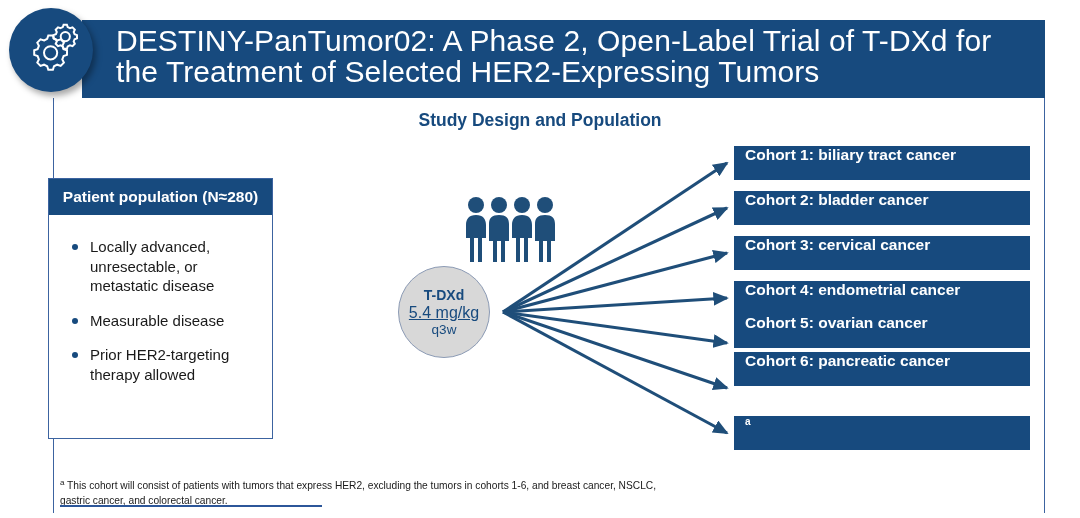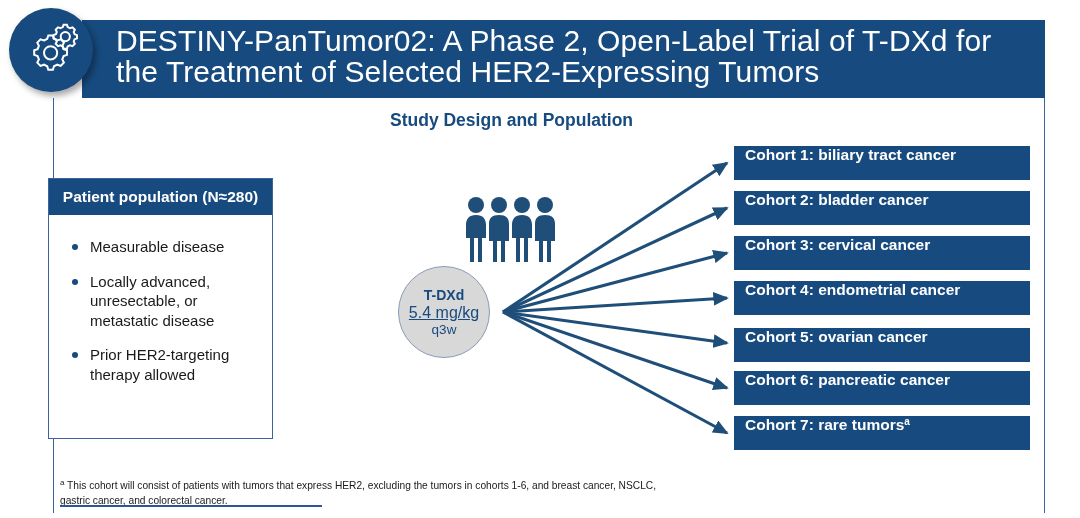--- a/index.html
+++ b/index.html
@@ -66,20 +66,21 @@
     border-right: 1.6px solid #3c63a0;
     box-sizing: border-box;
   }
 
   
   #section-heading {
     position: absolute;
     left: 390px;
     top: 110px;
     width: 300px;
+    text-align: center;
     font-size: 17.5px;
     font-weight: bold;
     color: #174a7e;
   }
 
   
   #patient-box {
     position: absolute;
     left: 48px;
     top: 178px;
@@ -216,22 +217,22 @@
   </svg>
 </div>
 
 <div id="content-frame"></div>
 
 <div id="section-heading">Study Design and Population</div>
 
 <div id="patient-box">
   <div id="patient-box-header">Patient population (N≈280)</div>
   <ul id="patient-bullets">
+    <li>Locally advanced, unresectable, or metastatic disease</li>
     <li>Measurable disease</li>
-    <li>Locally advanced, unresectable, or metastatic disease</li>
     <li>Prior HER2-targeting therapy allowed</li>
   </ul>
 </div>
 
 <svg id="people-icon" width="96" height="68" viewBox="0 0 96 68">
   <g fill="#1f4e79">
 
     <circle cx="13" cy="9" r="8"></circle>
     <path d="M13 19 c-7 0 -10 4 -10 10 l0 13 l4 0 l0 24 l4 0 l0 -24 l4 0 l0 24 l4 0 l0 -24 l4 0 l0 -13 c0 -6 -3 -10 -10 -10 z"></path>
 
@@ -274,25 +275,24 @@
   </div>
 <div class="cohort-box" style="top:191px">
     <span>Cohort 2: bladder cancer</span>
   </div>
 <div class="cohort-box" style="top:236px">
     <span>Cohort 3: cervical cancer</span>
   </div>
 <div class="cohort-box" style="top:281px">
     <span>Cohort 4: endometrial cancer</span>
   </div>
-<div class="cohort-box" style="top:328px">
+<div class="cohort-box" style="top:314px">
     <span>Cohort 5: ovarian cancer</span>
   </div>
-<div class="cohort-box" style="top:371px">
+<div class="cohort-box" style="top:352px">
     <span>Cohort 6: pancreatic cancer</span>
   </div>
 <div class="cohort-box" style="top:416px">
-    <span>Cohort 7: rare tumors</span>
     <sup>a</sup>
   </div>
 
 <div id="footnote"><sup>a</sup> <span>This cohort will consist of patients with tumors that express HER2, excluding the tumors in cohorts 1-6, and breast cancer, NSCLC, gastric cancer, and colorectal cancer.</span></div>
 <div id="footer-rule"></div>
 
 </body></html>

